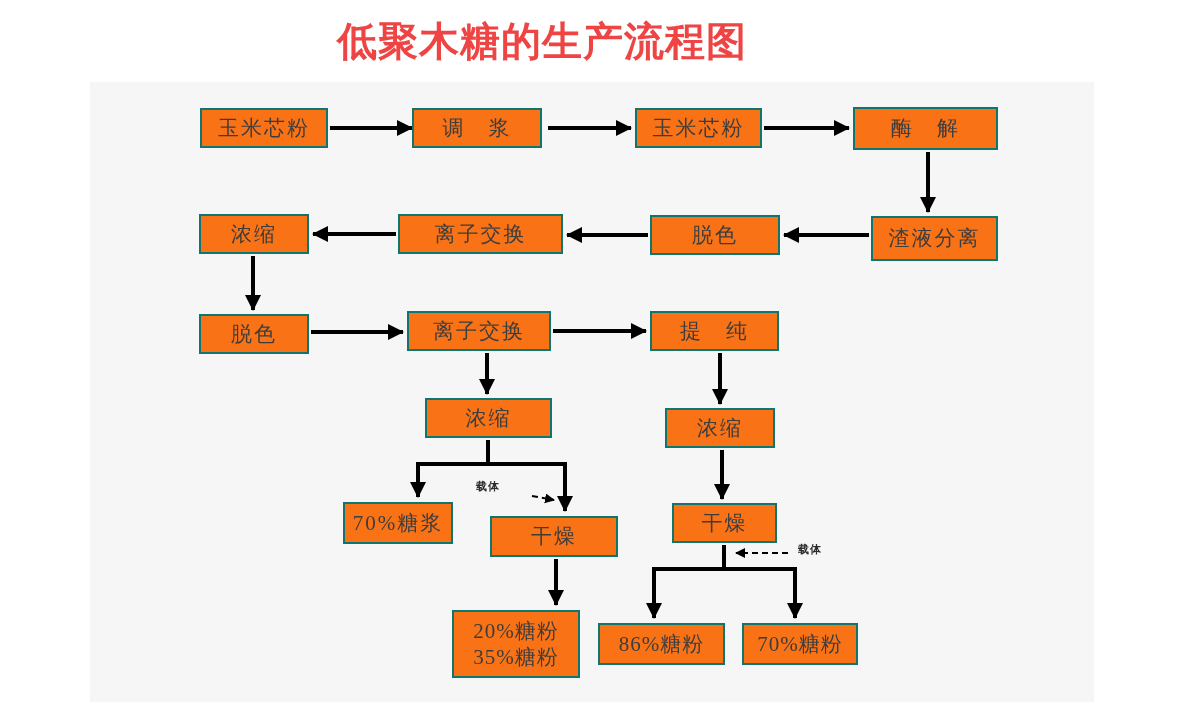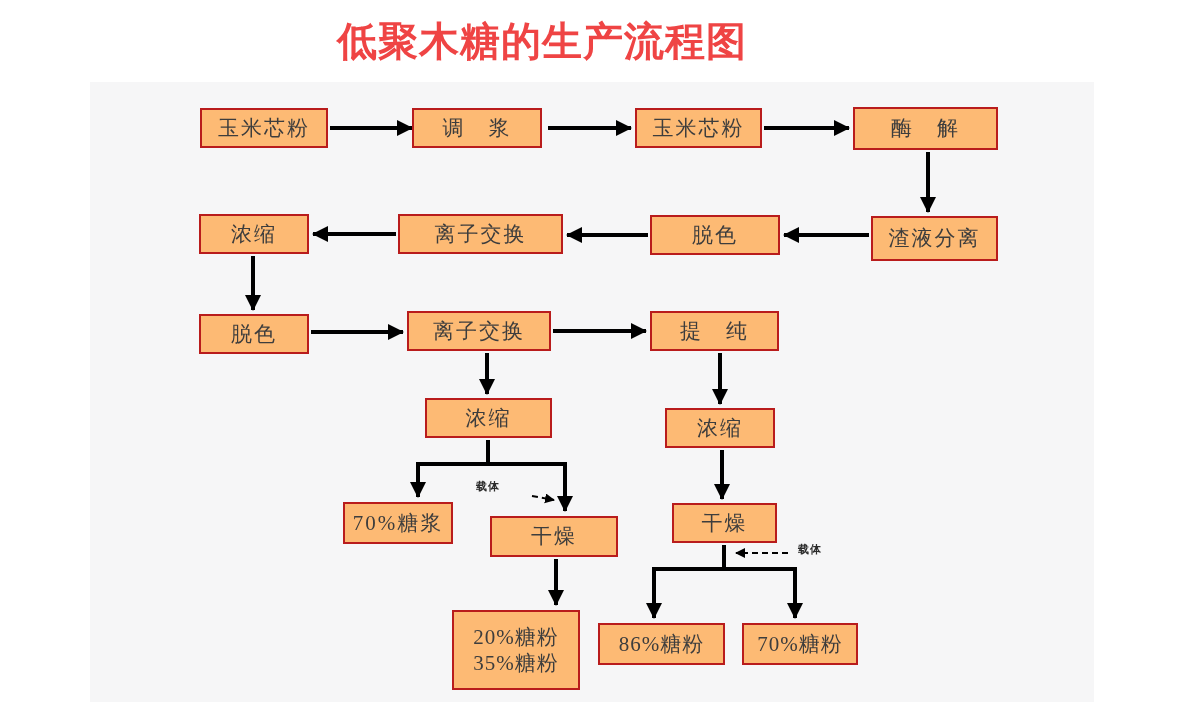--- a/index.html
+++ b/index.html
@@ -17,21 +17,21 @@
   .panel{
     position:absolute;left:90px;top:82px;width:1004px;height:620px;
     background:#f6f6f7;z-index:0;
   }
   svg.flow{
     position:absolute;left:0;top:0;width:1192px;height:727px;z-index:1;
     pointer-events:none;
   }
   .node{
     position:absolute;z-index:2;box-sizing:border-box;
-    background:#fdba74;border:2px solid #b91c1c;
+    background:#f97316;border:2px solid #0f766e;
     display:flex;align-items:center;justify-content:center;flex-direction:column;
     font-family:"Liberation Serif", serif;
     font-size:21px;color:#3d3d3d;letter-spacing:2px;
     line-height:1.25;white-space:nowrap;
   }
   .node .nl{display:block;}
   .carrier-label{
     position:absolute;z-index:2;
     font-family:"Liberation Serif", serif;
     font-size:11px;font-weight:bold;color:#2b2b2b;letter-spacing:1px;
@@ -127,21 +127,21 @@
 <div class="node" style="left:343px;top:502px;width:110px;height:42px">
     <span class="nl">70%糖浆</span>
   </div>
 <div class="node" style="left:490px;top:516px;width:128px;height:41px">
     <span class="nl">干燥</span>
   </div>
 <div class="node" style="left:672px;top:503px;width:105px;height:40px">
     <span class="nl">干燥</span>
   </div>
 
-<div class="node" style="left:452px;top:610px;width:128px;height:80px;letter-spacing:1px">
+<div class="node" style="left:452px;top:610px;width:128px;height:68px;letter-spacing:1px">
   <span class="nl">20%糖粉</span>
   <span class="nl">35%糖粉</span>
 </div>
 <div class="node" style="left:598px;top:623px;width:127px;height:42px;letter-spacing:1px">
     <span class="nl">86%糖粉</span>
   </div>
 <div class="node" style="left:742px;top:623px;width:116px;height:42px;letter-spacing:1px">
     <span class="nl">70%糖粉</span>
   </div>
 

